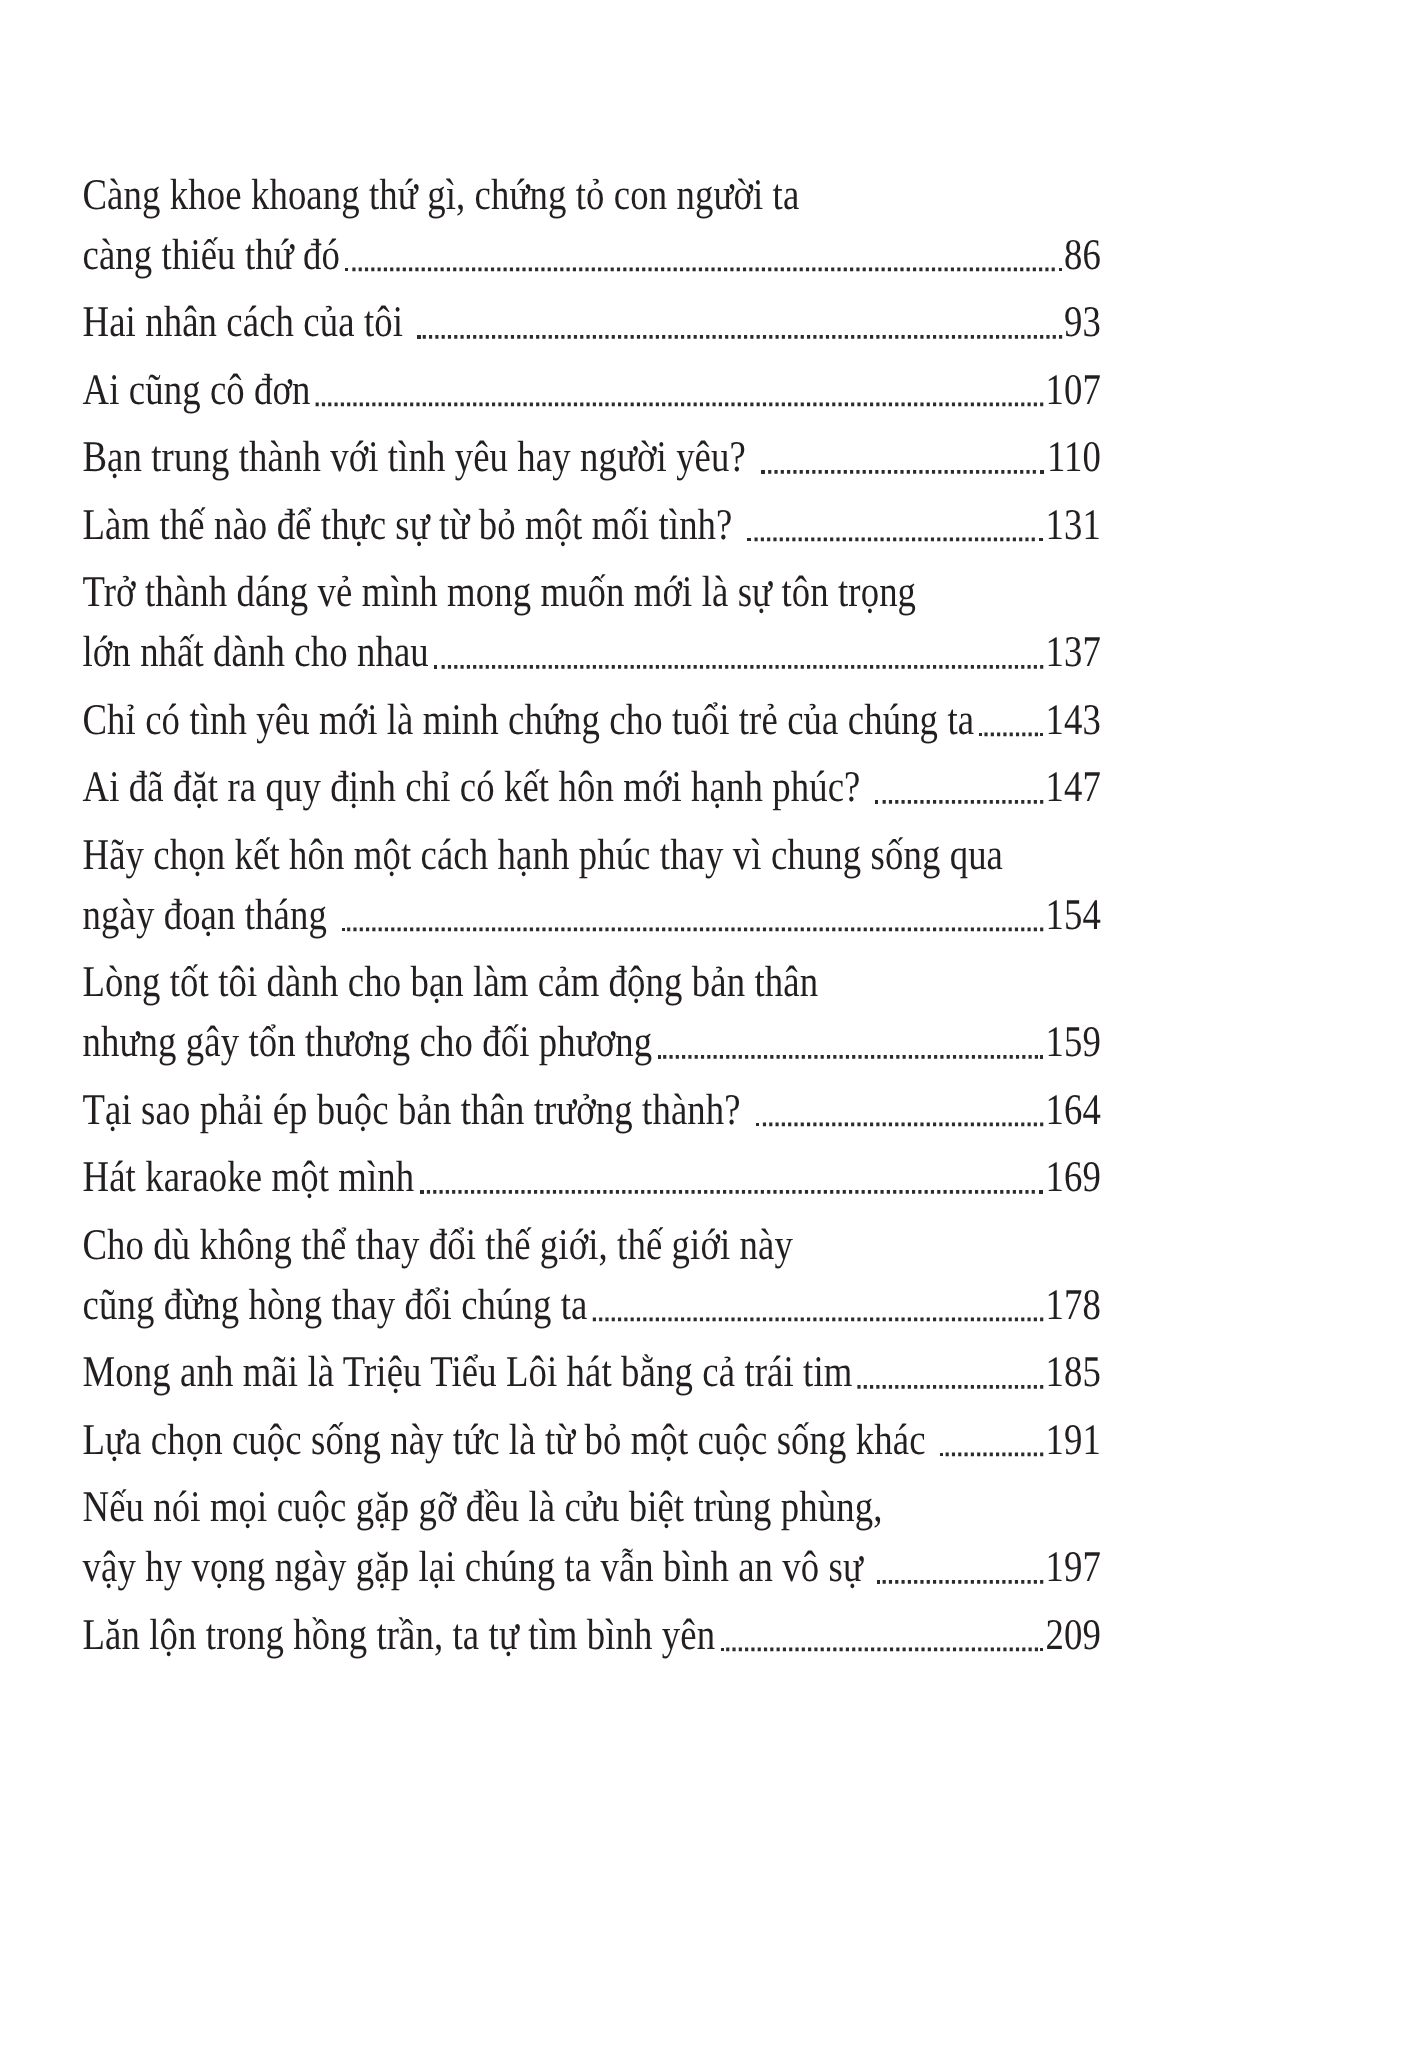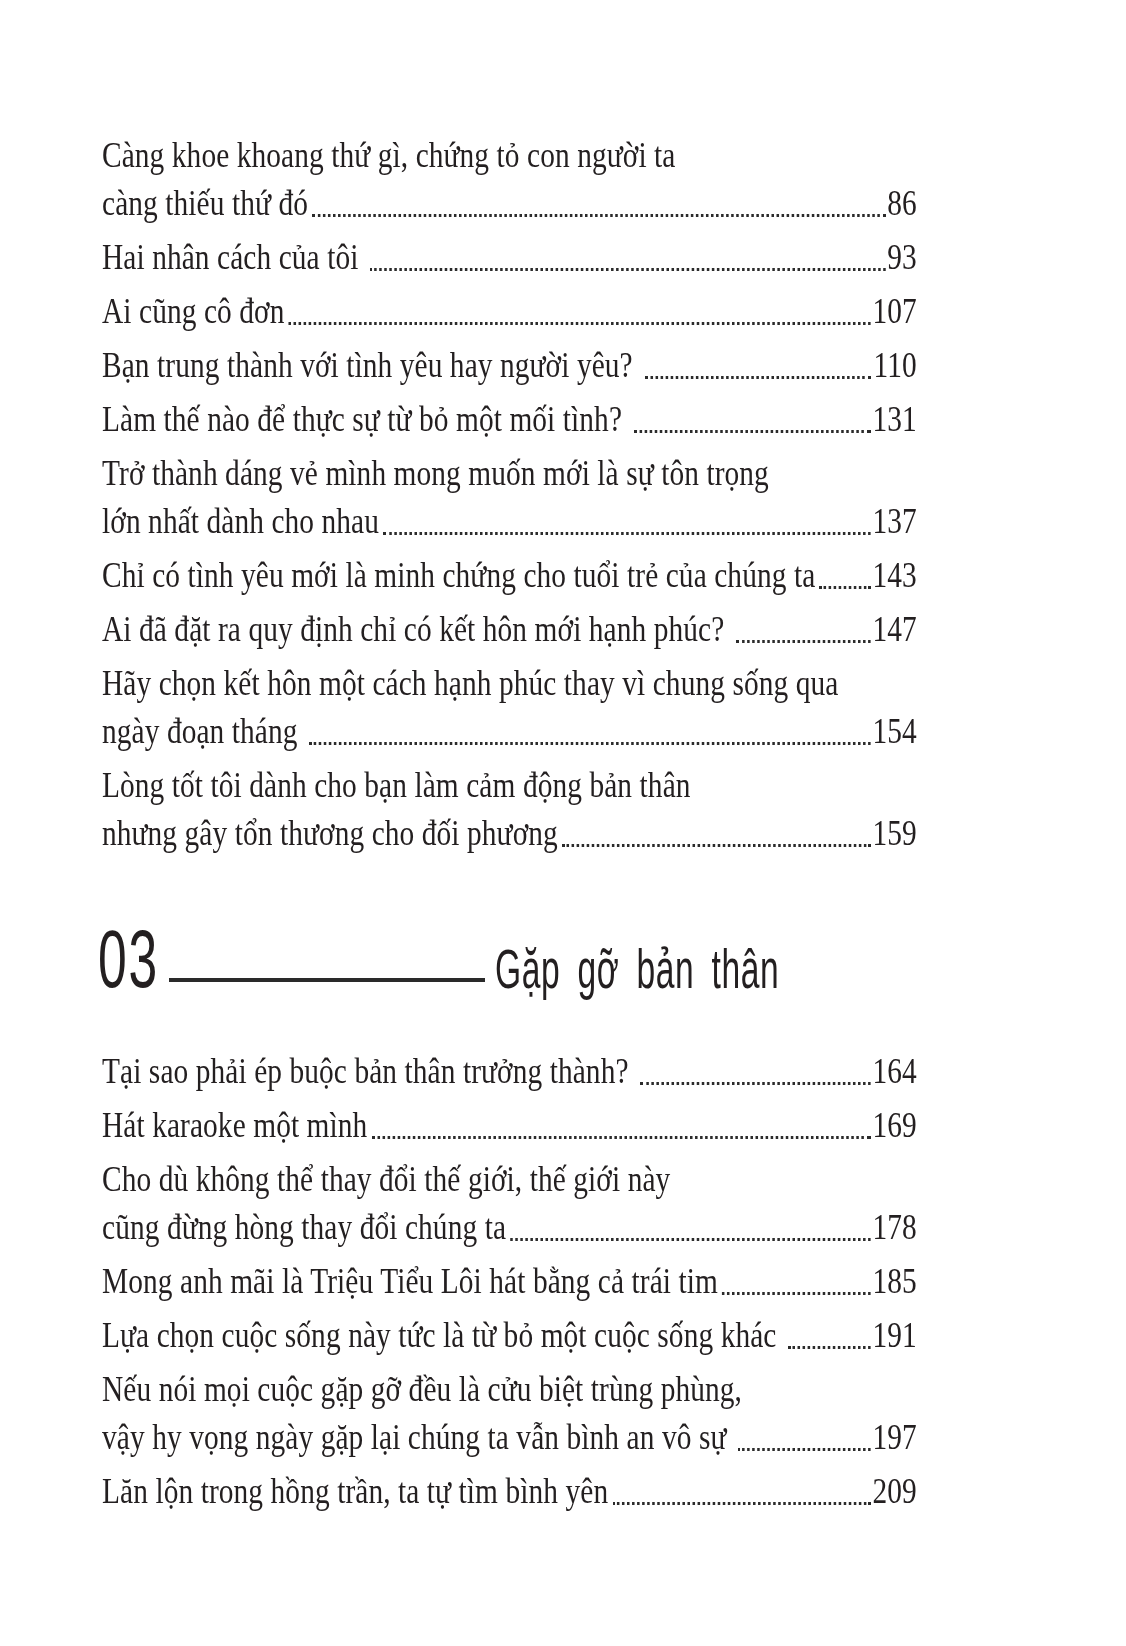--- a/index.html
+++ b/index.html
@@ -6,21 +6,21 @@
   body {
     width: 1126px; height: 1646px;
     background: #ffffff;
     font-family: "Liberation Serif", "DejaVu Serif", serif;
     color: #231f20;
     overflow: hidden;
   }
   .page {
     box-sizing: border-box;
     width: 1040px; height: 1646px;
-    padding: 132px 0 0 102px;
+    padding: 132px 0 0 66px;
     overflow: hidden;
     position: relative;
   }
   
   .entry {
     width: 970px;
     transform: scaleX(0.84);
     transform-origin: left top;
     margin: 0 0 6px 0;
     font-size: 35px;
@@ -145,25 +145,20 @@
       </div>
     </div>
     <div class="entry">
       <div class="entry-line">Lòng tốt tôi dành cho bạn làm cảm động bản thân</div>
       <div class="entry-line leader-line">
         <span class="etext">nhưng gây tổn thương cho đối phương</span>
         <span class="leader"></span>
         <span class="pagenum">159</span>
       </div>
     </div>
-    <div class="section-header">
-      <span class="sec-num">03</span>
-      <span class="sec-line"></span>
-      <span class="sec-title">Gặp gỡ bản thân</span>
-    </div>
     <div class="entry">
       <div class="entry-line leader-line">
         <span class="etext">Tại sao phải ép buộc bản thân trưởng thành? </span>
         <span class="leader"></span>
         <span class="pagenum">164</span>
       </div>
     </div>
     <div class="entry">
       <div class="entry-line leader-line">
         <span class="etext">Hát karaoke một mình</span>

